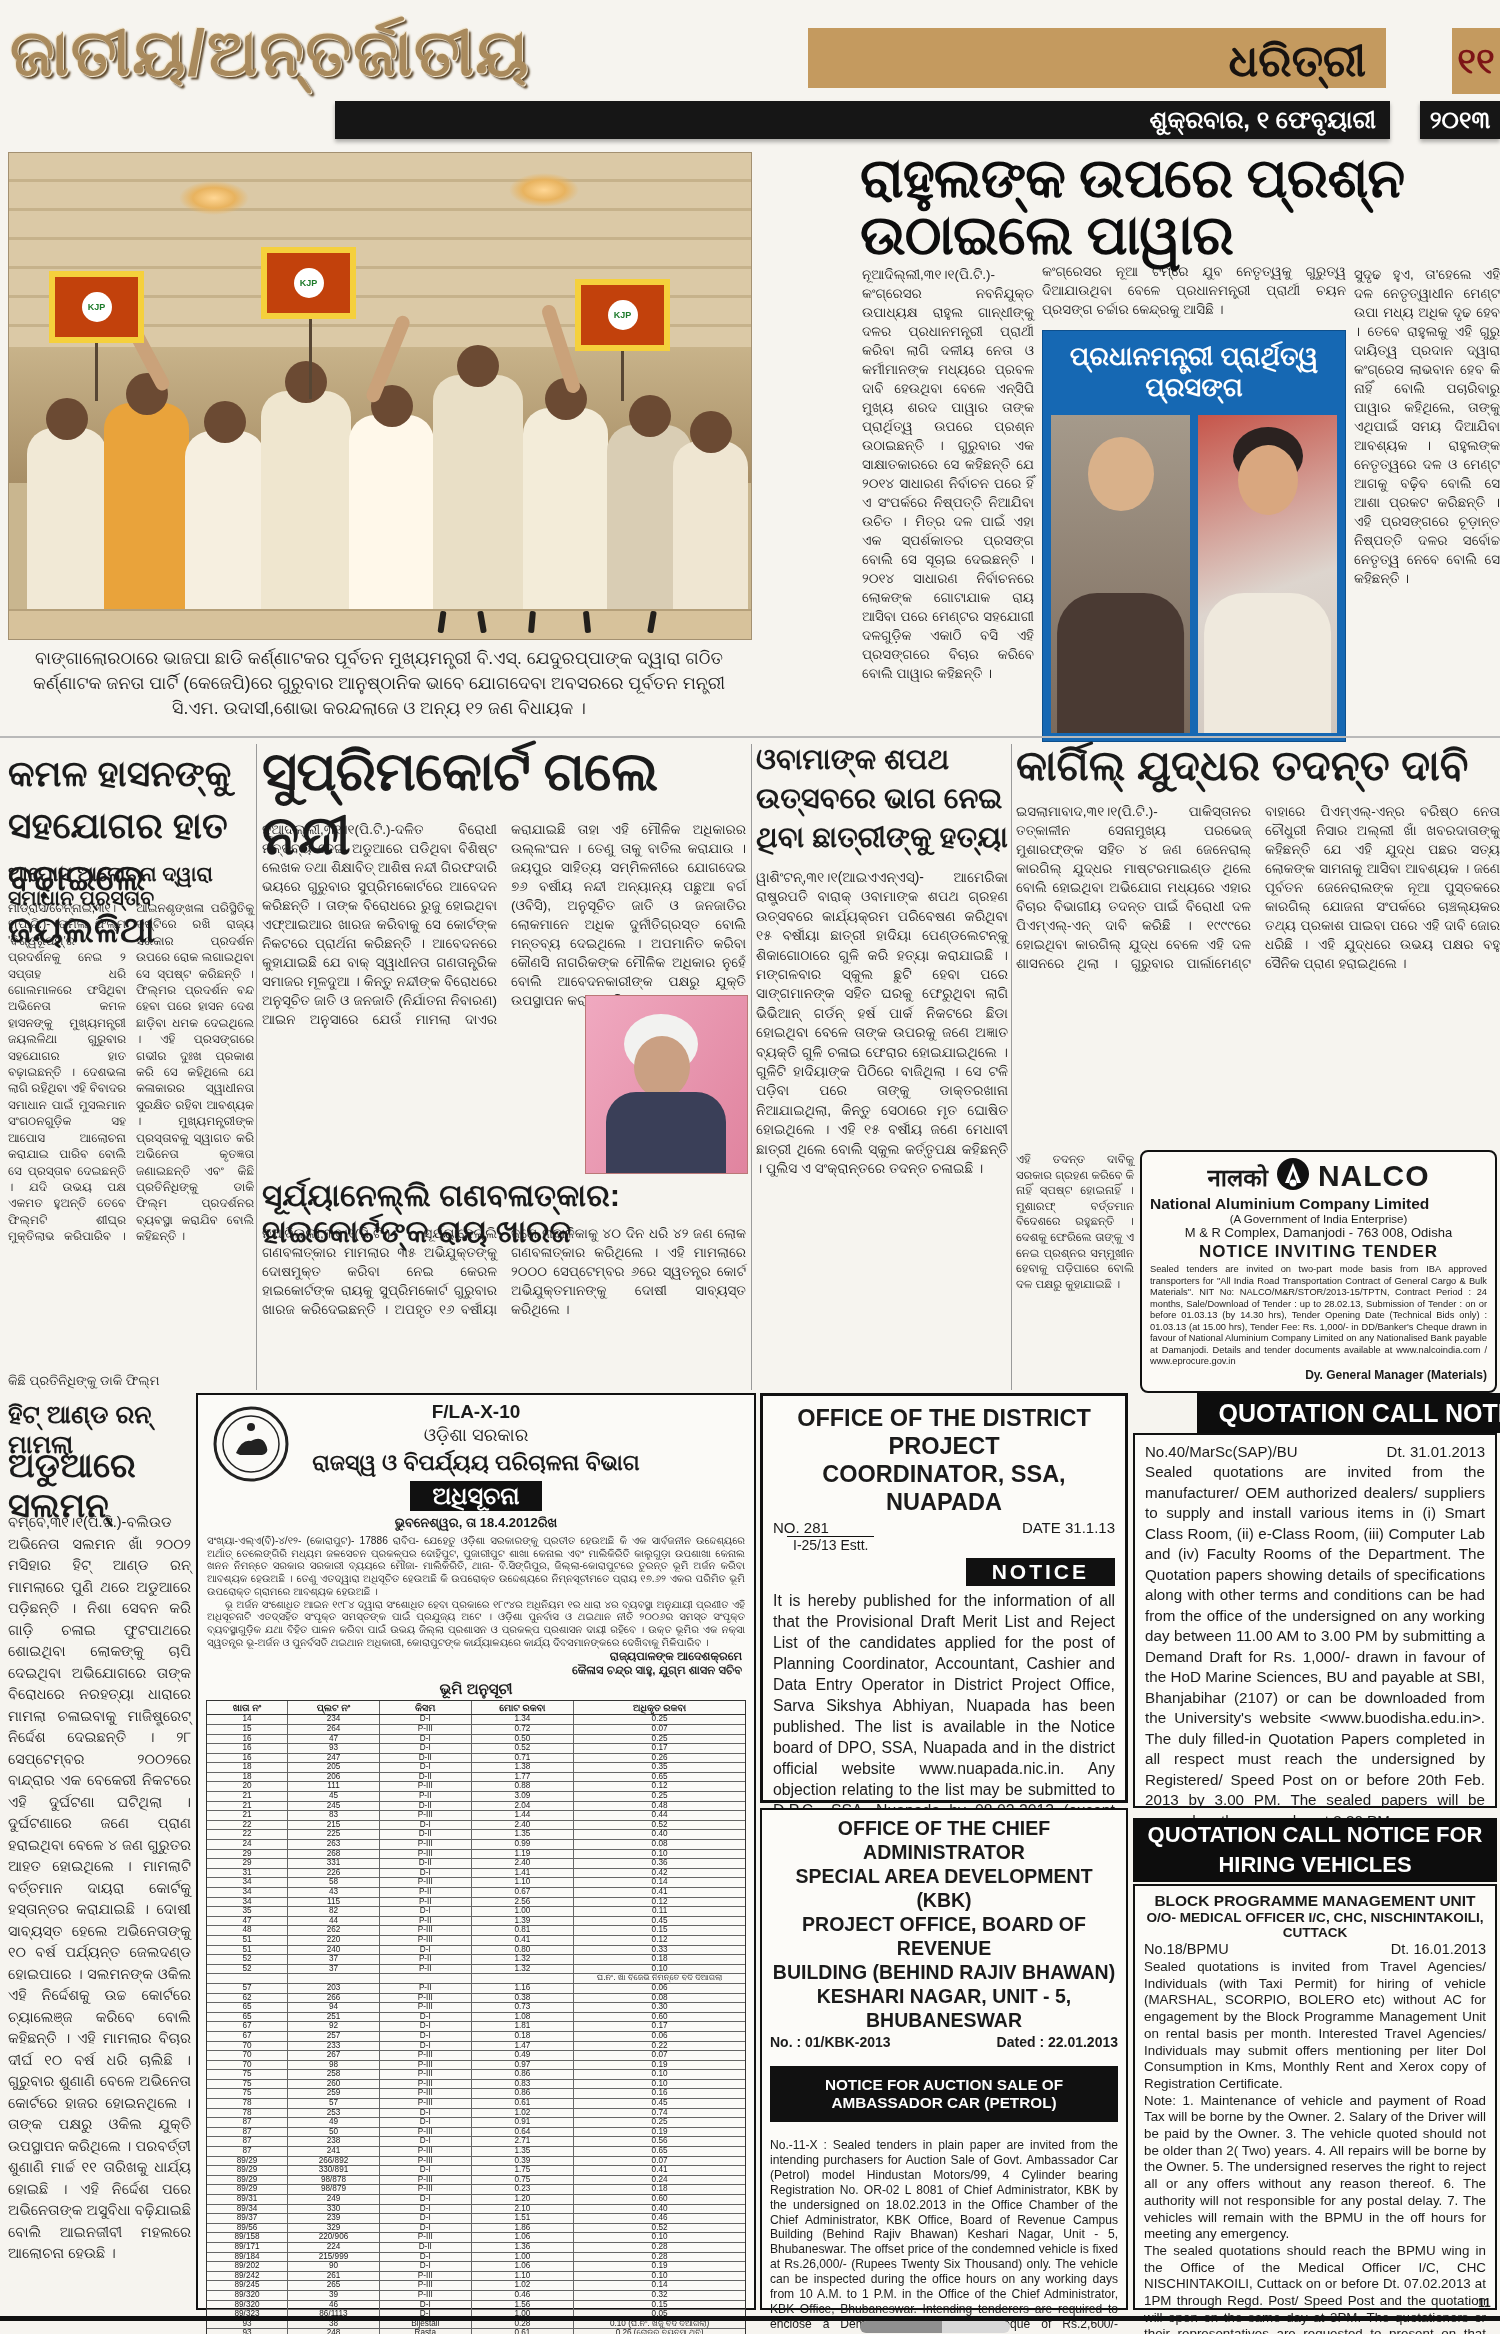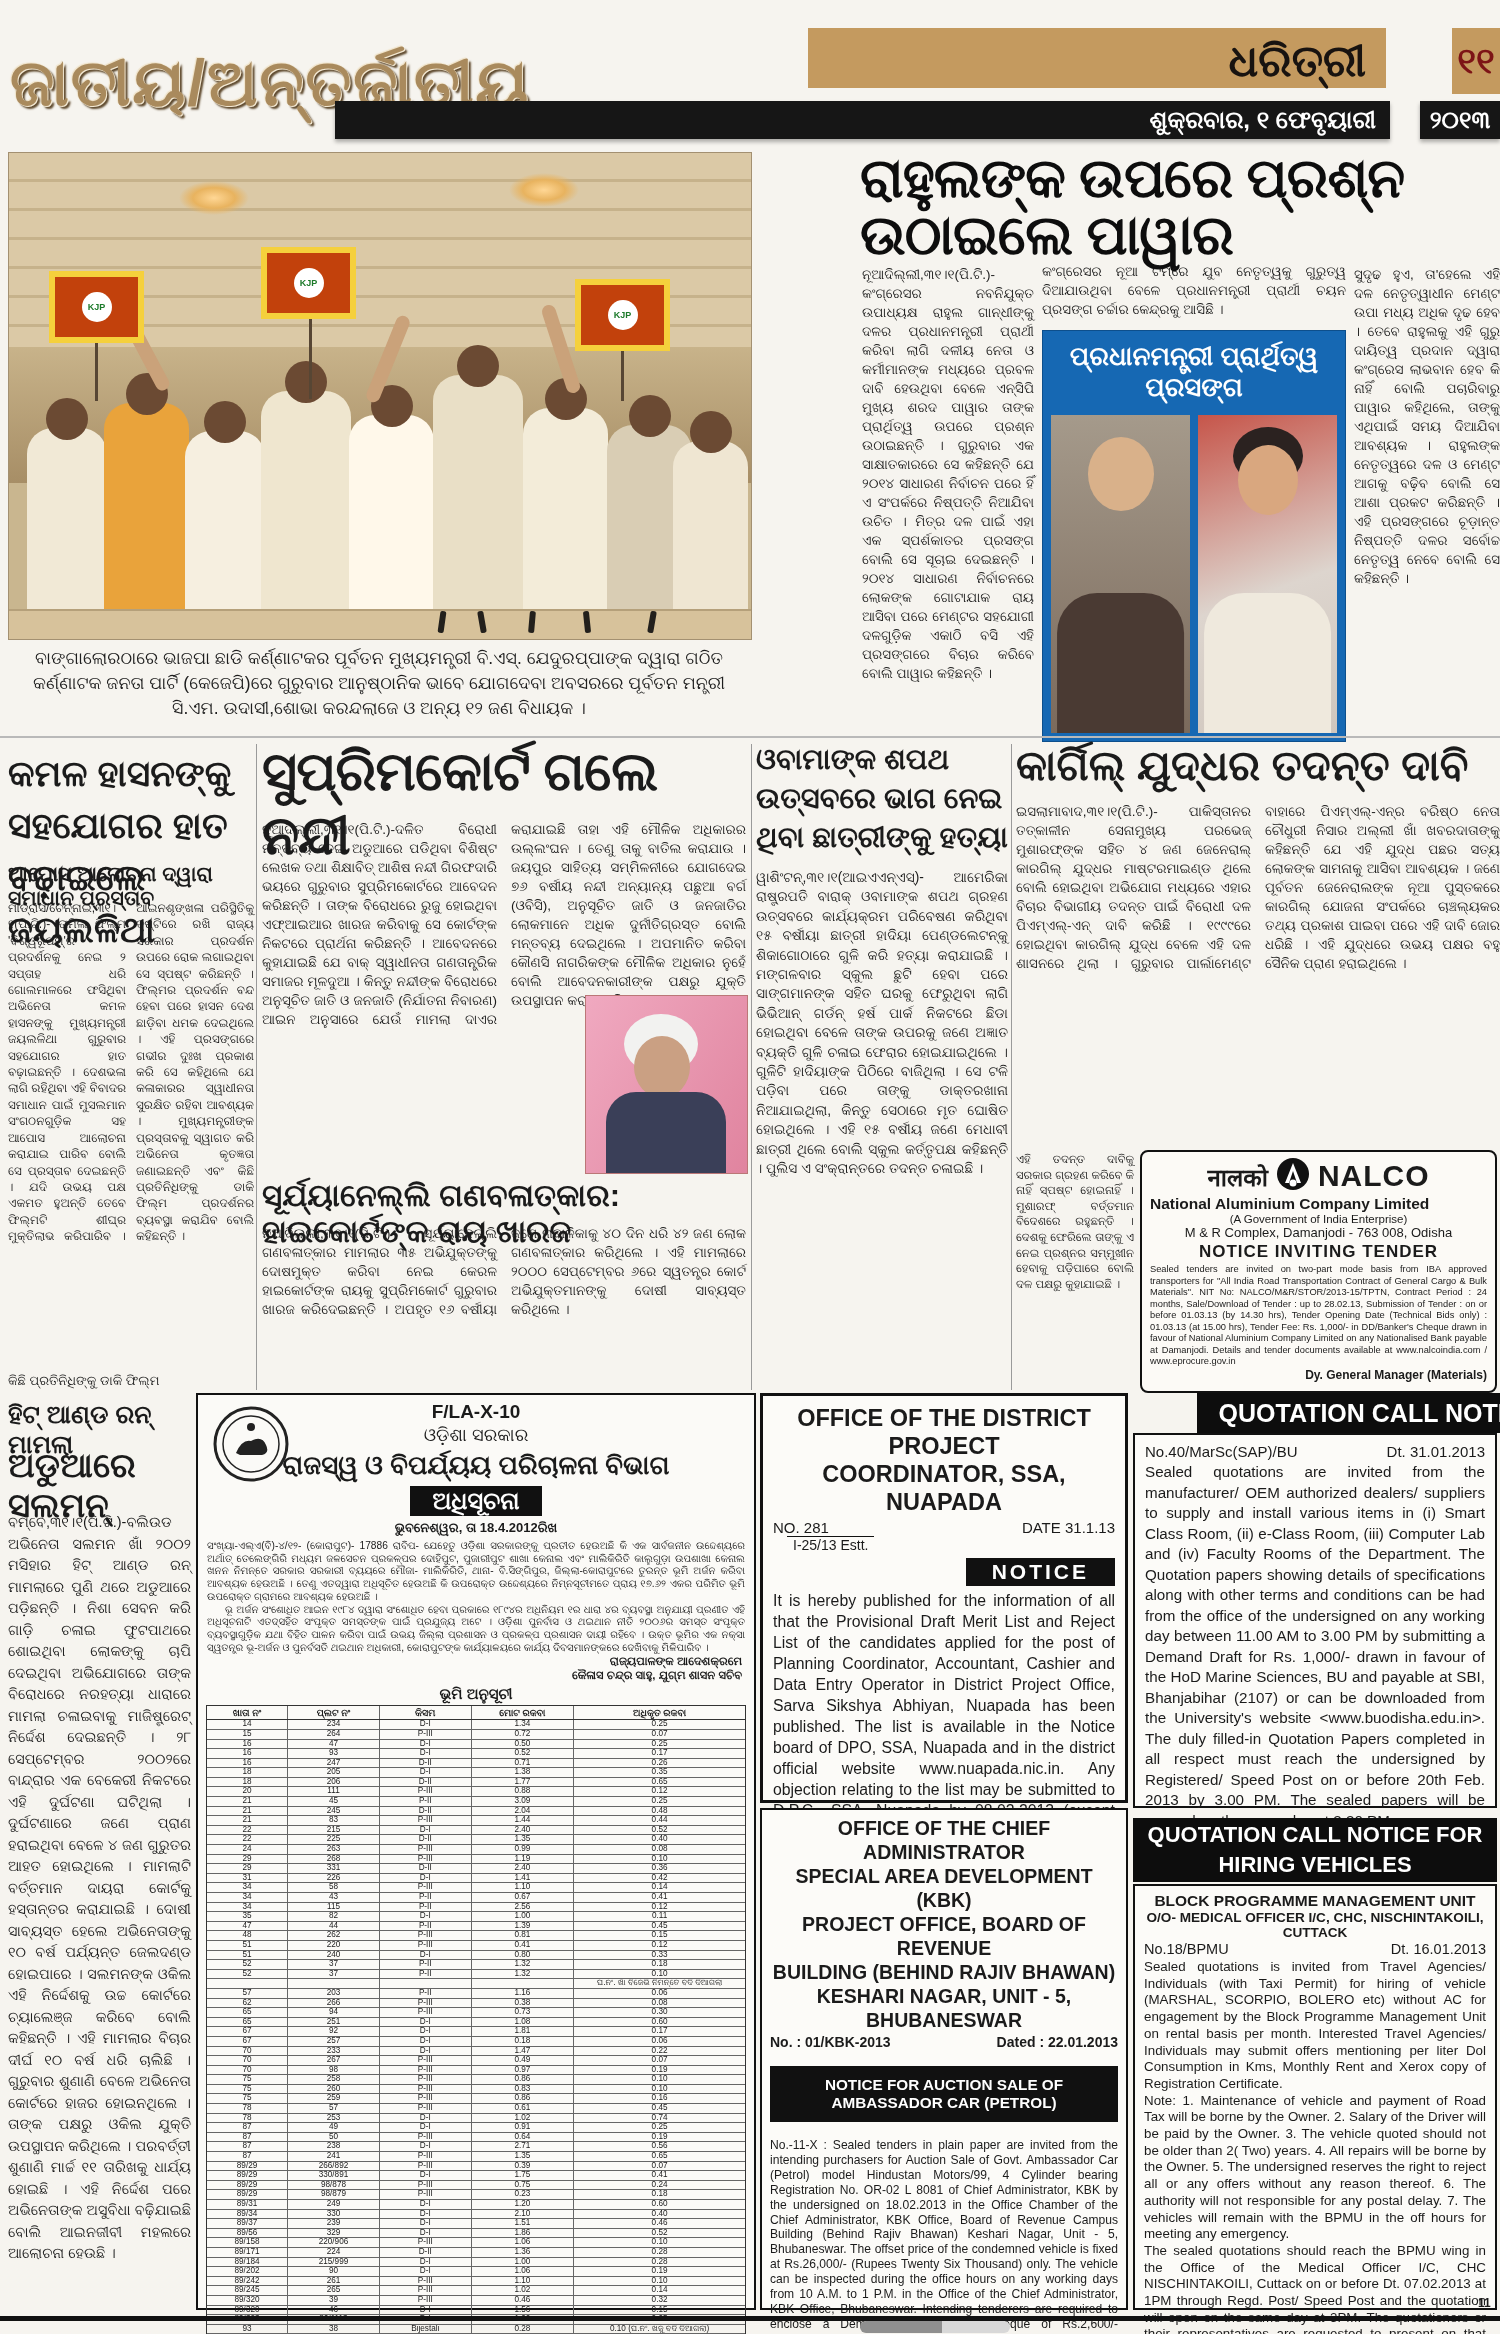--- a/index.html
+++ b/index.html
@@ -2,21 +2,21 @@
 <html><head>
 <meta charset="utf-8">
 <style>
   html,body{margin:0;padding:0;background:#e8e6e0;}
   #page{position:relative;width:1500px;height:2334px;background:#f6f4ef;overflow:hidden;
         font-family:"Liberation Sans","DejaVu Sans",sans-serif;color:#1b1b1b;}
   .abs{position:absolute;}
   .jt{text-align:justify;}
   
   .section-3d{left:10px;top:16px;font-size:64px;font-weight:900;letter-spacing:2px;color:#a98a5d;
-      text-shadow:1px 1px 0 #f3e8d2, 3px 3px 2px #5f4a2e, -1px -1px 1px #efe2c8;margin-top:30px;}
+      text-shadow:1px 1px 0 #f3e8d2, 3px 3px 2px #5f4a2e, -1px -1px 1px #efe2c8;}
   .tanbox{background:#c49a5f;}
   .paper-box{left:808px;top:28px;width:578px;height:60px;line-height:66px;text-align:right;padding-right:20px;
       font-size:44px;font-weight:900;color:#181310;box-sizing:border-box;}
   .page-box{left:1452px;top:28px;width:48px;height:66px;line-height:66px;text-align:center;
       font-size:36px;font-weight:900;color:#7d1416;}
   .page-notch{left:1440px;top:28px;width:0;height:0;border-top:33px solid transparent;border-bottom:33px solid transparent;
       border-left:12px solid #f6f4ef;z-index:3;}
   .datebar{left:335px;top:101px;width:1055px;height:38px;background:#161616;color:#fff;font-weight:bold;font-size:24px;
       line-height:38px;text-align:right;padding-right:14px;box-sizing:border-box;box-shadow:0 3px 4px rgba(0,0,0,.3);}
   .yearbox{left:1420px;top:101px;width:80px;height:38px;background:#161616;color:#fff;font-weight:bold;font-size:24px;
@@ -83,21 +83,21 @@
   
   .salman-cont{left:8px;top:1372px;width:182px;font-size:13px;line-height:18px;}
   .h-salman-k{left:8px;top:1400px;width:182px;font-size:25px;font-weight:900;}
   .h-salman{left:8px;top:1446px;width:182px;font-size:34px;font-weight:900;}
   .salman-body{left:8px;top:1512px;width:183px;height:808px;font-size:14.5px;line-height:21.5px;}
   
   .govt{left:196px;top:1393px;width:560px;height:917px;background:#fbfaf7;border:2px solid #111;box-sizing:border-box;}
   .emblem{position:absolute;left:14px;top:10px;}
   .g-t1{font-size:19px;font-weight:bold;text-align:center;margin-top:6px;}
   .g-t2{font-size:18px;text-align:center;margin-top:2px;}
-  .g-t3{font-size:26px;font-weight:bold;text-align:center;margin-top:4px;}
+  .g-t3{font-size:22px;font-weight:bold;text-align:center;margin-top:4px;}
   .g-t4wrap{text-align:center;margin-top:5px;}
   .g-t4{display:inline-block;background:#111;color:#fff;font-size:24px;font-weight:900;padding:1px 22px;}
   .g-t5{font-size:13px;font-weight:bold;text-align:center;margin-top:4px;}
   .g-p{font-size:10.2px;line-height:12.7px;text-align:justify;padding:0 9px;margin-top:4px;}
   .g-p2{text-indent:18px;margin-top:0;}
   .g-sig{font-size:11.5px;font-weight:bold;text-align:right;padding-right:12px;line-height:14px;}
   .g-tt{font-size:15px;font-weight:bold;text-align:center;margin:3px 0 2px 0;}
   .ltable{margin:0 8px;border:1px solid #333;}
   .trow{display:flex;border-top:1px solid #666;min-height:8.6px;}
   .trow:first-child{border-top:none;}

